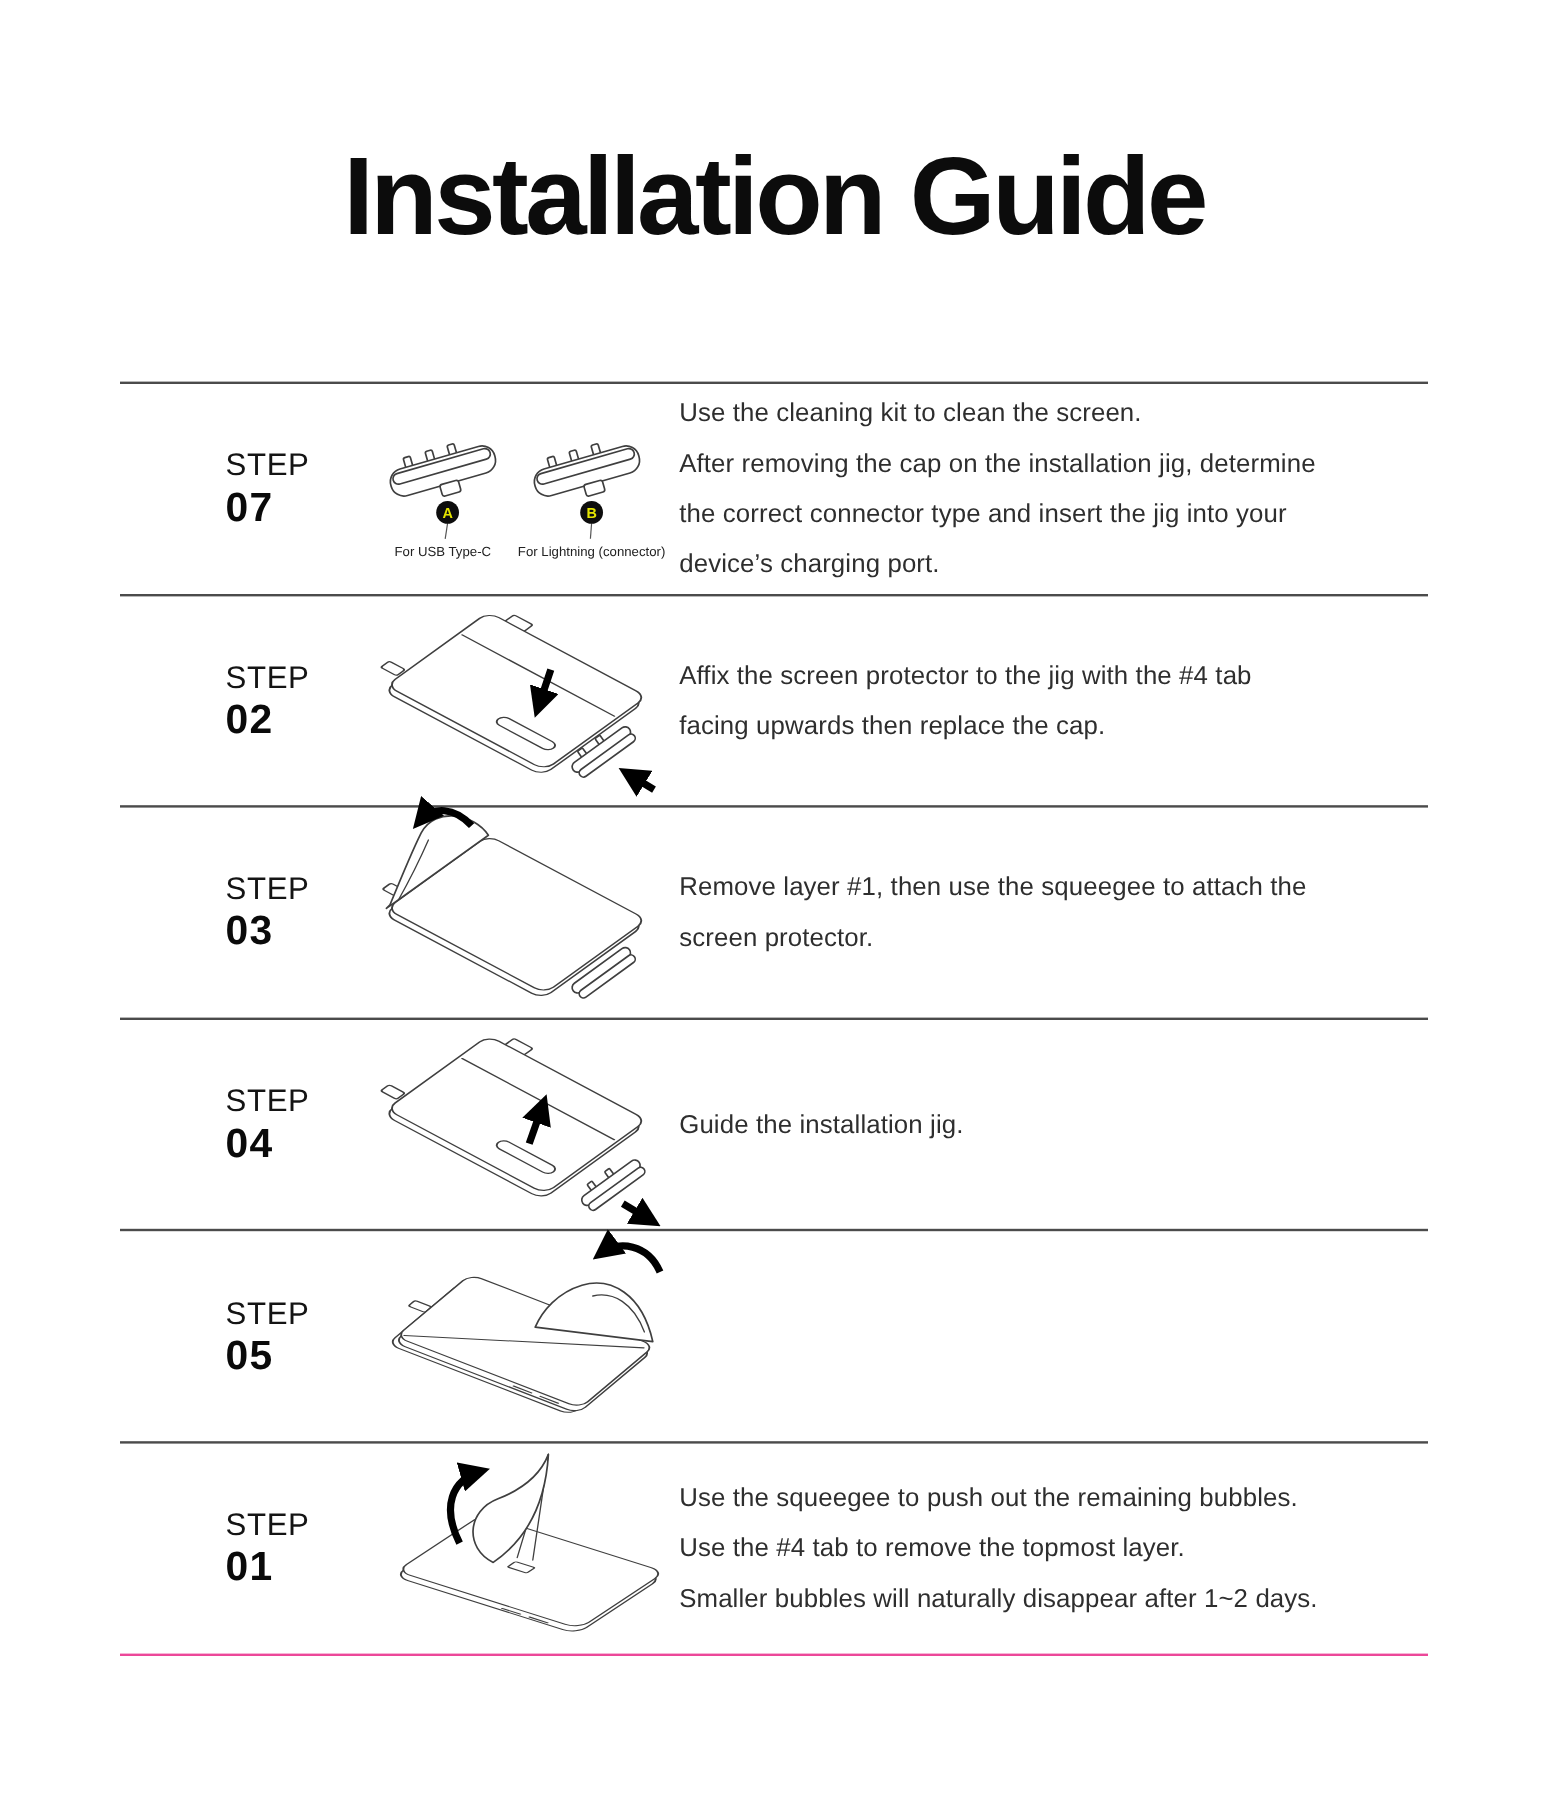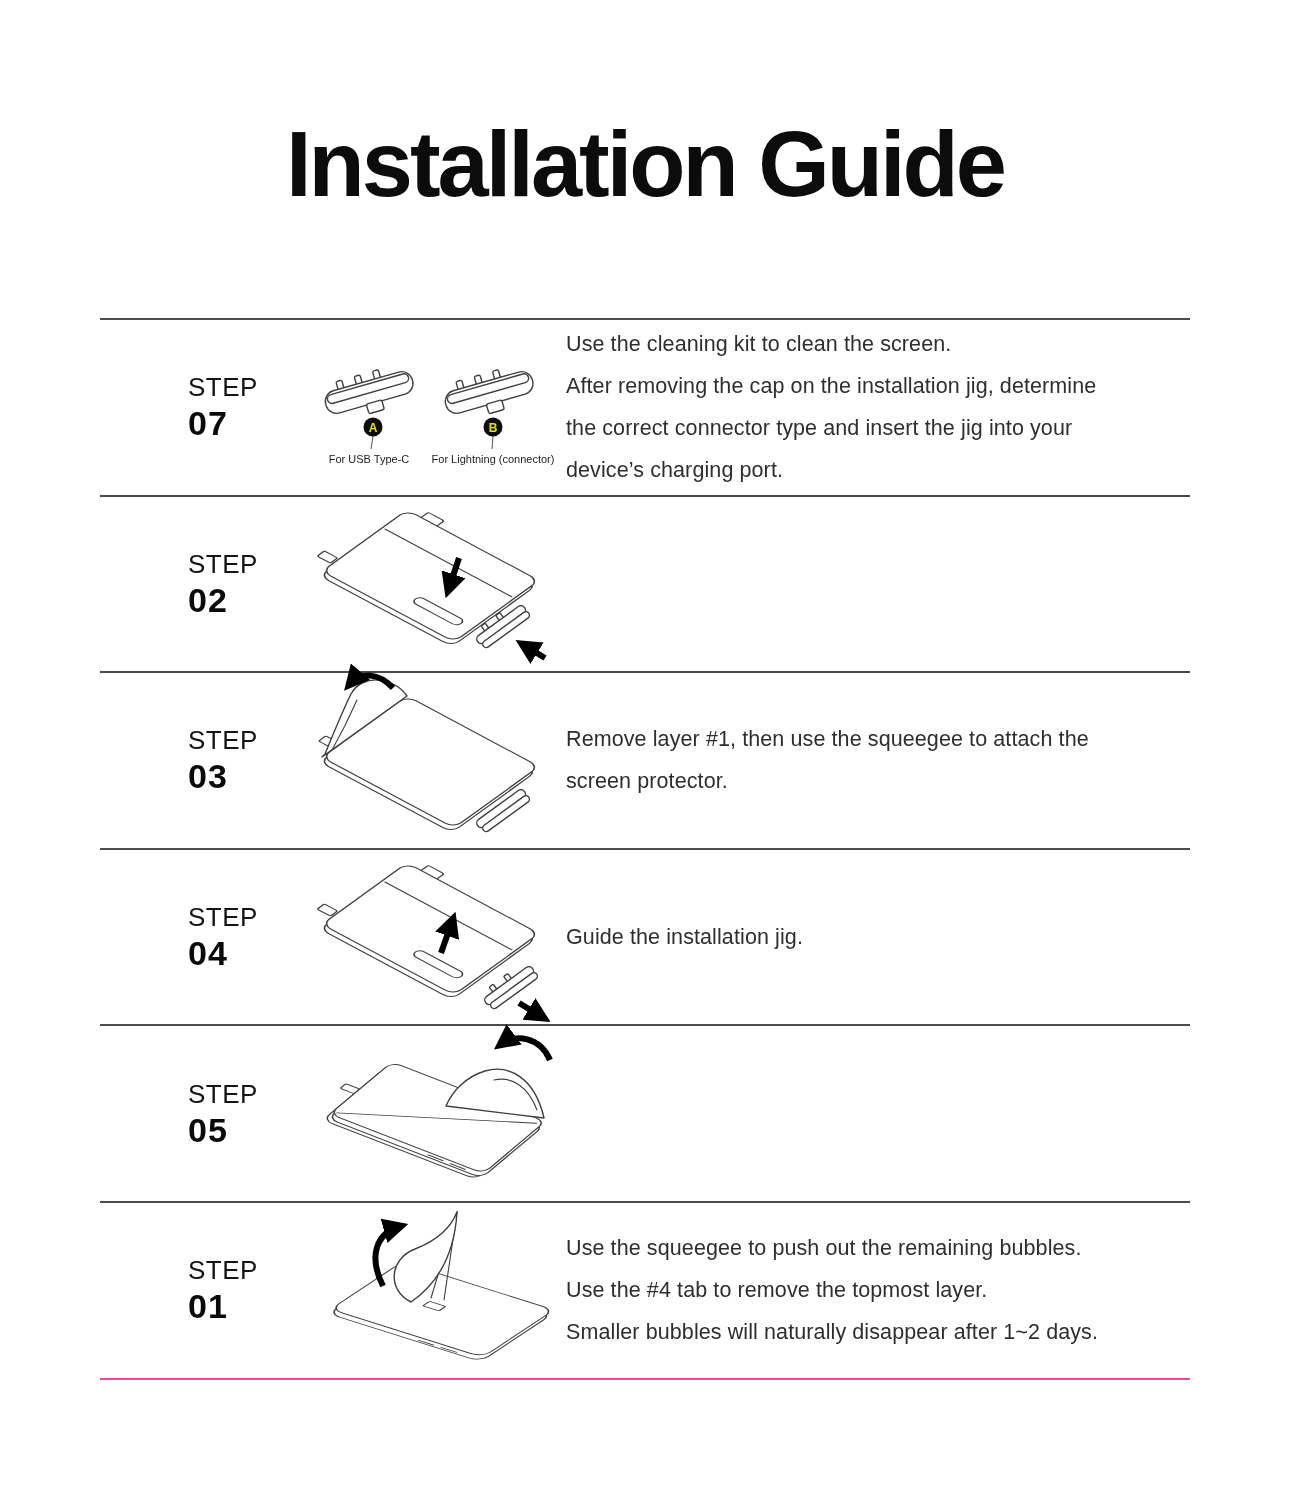--- a/index.html
+++ b/index.html
@@ -120,20 +120,22 @@
           <g class="ink" transform="translate(168,140) rotate(-36)">
             <rect x="12" y="-6" width="5" height="7" rx="1"></rect>
             <rect x="30" y="-6" width="5" height="7" rx="1"></rect>
             <rect x="0" y="0" width="58" height="9" rx="4.5"></rect>
             <rect x="2" y="8" width="56" height="7" rx="3.5"></rect>
           </g>
           <line class="arrow" x1="152" y1="60" x2="141" y2="93" marker-end="url(#mk2)"></line>
           <line class="arrow" x1="238" y1="160" x2="215" y2="146" marker-end="url(#mk2)"></line>
         </svg>
       </div>
+      <div class="step-text">Affix the screen protector to the jig with the #4 tab
+facing upwards then replace the cap.</div>
     </div>
 
     <div class="row">
       <div class="step-label">
         <span class="step-word">STEP</span>
         <span class="step-num">03</span>
       </div>
       <div class="illus">
         <svg width="260" height="172" viewBox="0 0 260 172">
           <defs>

